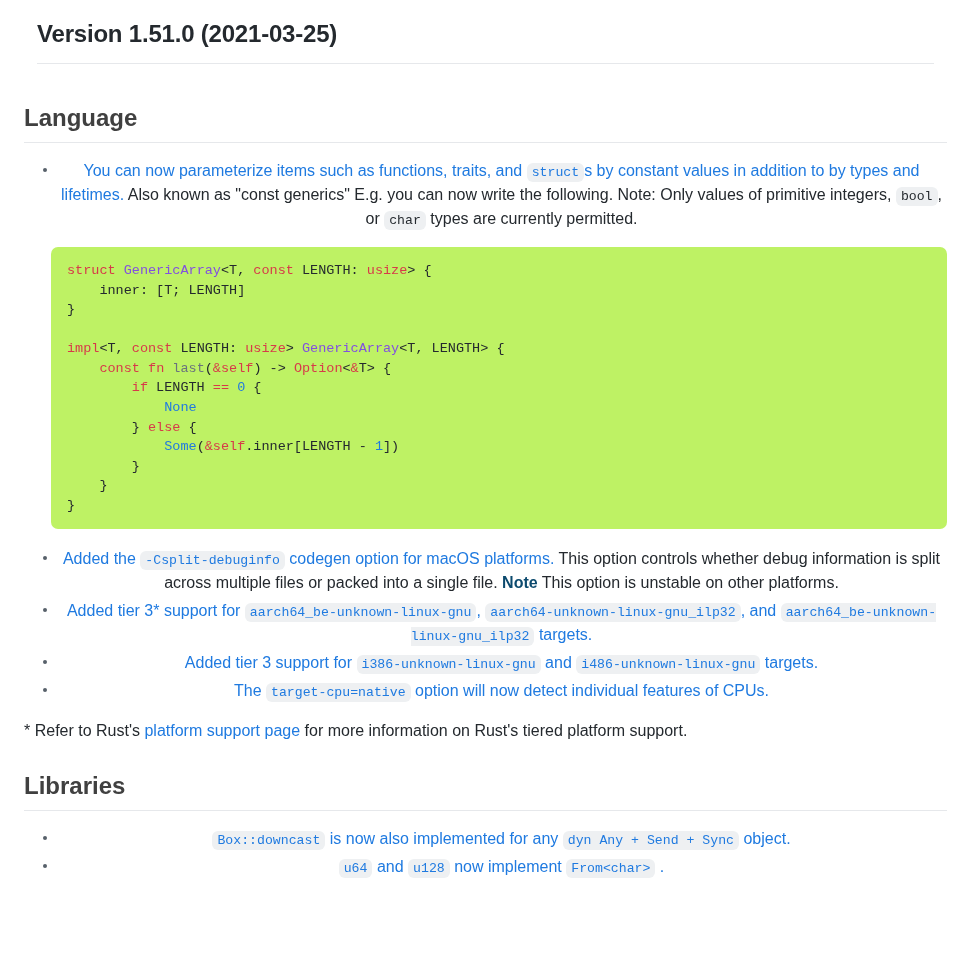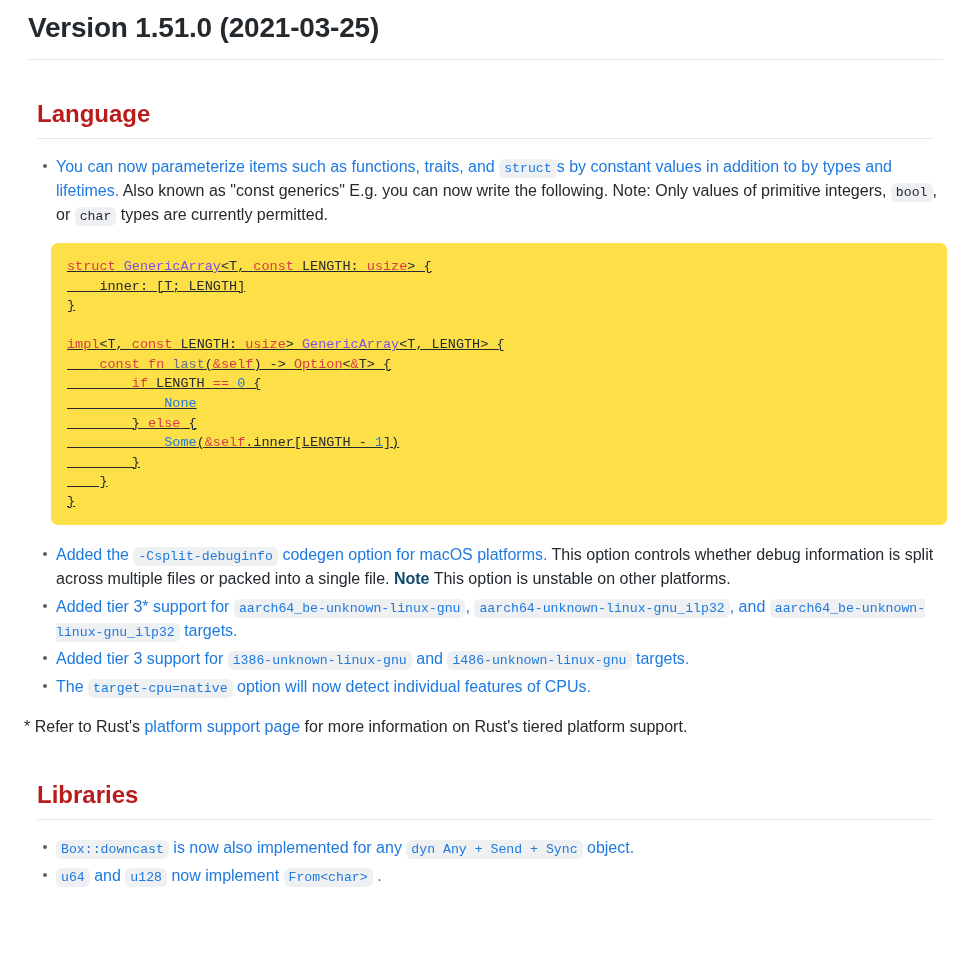--- a/index.html
+++ b/index.html
@@ -11,43 +11,44 @@
     width: 971px;
     font-family: "Liberation Sans", sans-serif;
     color: #24292e;
     font-size: 16px;
     line-height: 1.5;
     -webkit-font-smoothing: antialiased;
   }
   .page { padding: 0 24px; }
 
   h1.release-title {
-    font-size: 28px;
+    font-size: 24px;
     font-weight: bold;
     color: #24292e;
-    margin: 4px;
+    margin: 13px;
     padding: 6px 0 14px 0;
     border-bottom: 1px solid #e6e8eb;
     line-height: 1.25;
     letter-spacing: -0.2px;
   }
   h2.section-title {
     font-size: 24px;
     font-weight: bold;
-    color: #b91c1c;
-    margin: 13px;
+    color: #404040;
+    margin: 0;
     padding: 26px 0 9px 0;
     border-bottom: 1px solid #e6e8eb;
     line-height: 1.25;
   }
 
   ul.bullets {
     margin: 16px 0 0 0;
     padding-left: 32px;
     list-style: none;
+    text-align: center;
   }
   ul.bullets > li {
     position: relative;
     margin: 0 0 4px 0;
     padding: 0;
   }
   ul.bullets > li::before {
     content: "";
     position: absolute;
     left: -13px;
@@ -66,25 +67,24 @@
     border-radius: 6px;
     padding: 2px 5px;
     color: #24292e;
     white-space: nowrap;
   }
   a.link code.inline { color: #1f7ae0; }
   code.inline.wrapable { white-space: normal; }
 
   .codeblock {
     margin: 16px 0 0 27px;
-    background: #fde047;
+    background: #bef264;
     border-radius: 7px;
     padding: 14px 16px;
     overflow: hidden;
-    text-decoration: underline;
   }
   .codeblock pre {
     margin: 0;
     font-family: "Liberation Mono", "DejaVu Sans Mono", monospace;
     font-size: 13.5px;
     line-height: 1.45;
     color: #24292e;
     white-space: pre;
   }
   .kw  { color: #d73a49; }

